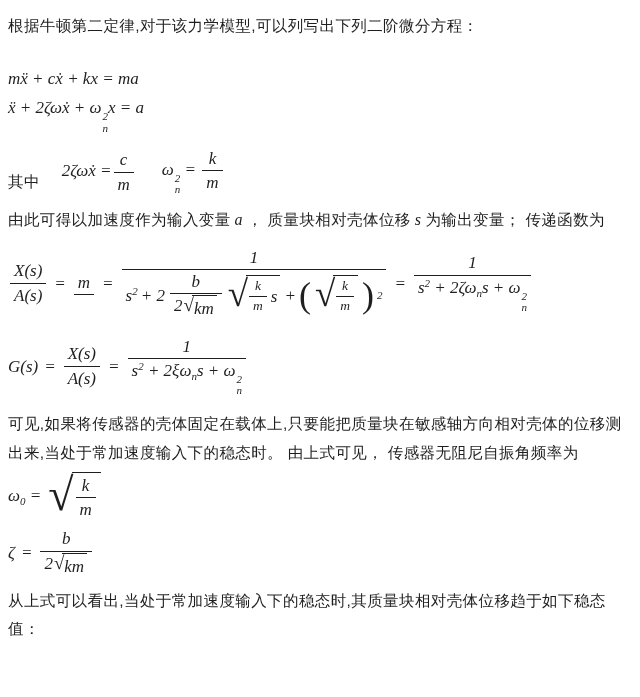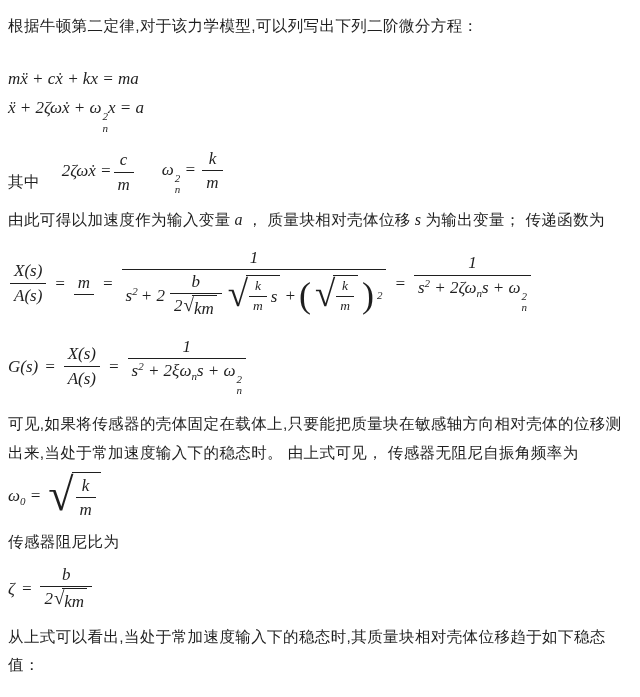--- a/index.html
+++ b/index.html
@@ -167,21 +167,20 @@
         <span class="rad">√</span>
         <span class="arg">
           <span class="frac">
             <span class="num">k</span>
             <span class="den">m</span>
           </span>
         </span>
       </span>
   </div>
 
-  <div class="zh" style="margin-top:8px">传感器阻尼比为</div>
 
   <div class="math eqrow" style="margin-top:8px">
     <span>ζ</span>
     <span> = </span>
     <span class="frac">
         <span class="num">b</span>
         <span class="den"><span>2</span><span class="sqrt sqrt-sm">
             <span class="rad">√</span>
             <span class="arg">km</span>
           </span></span>

